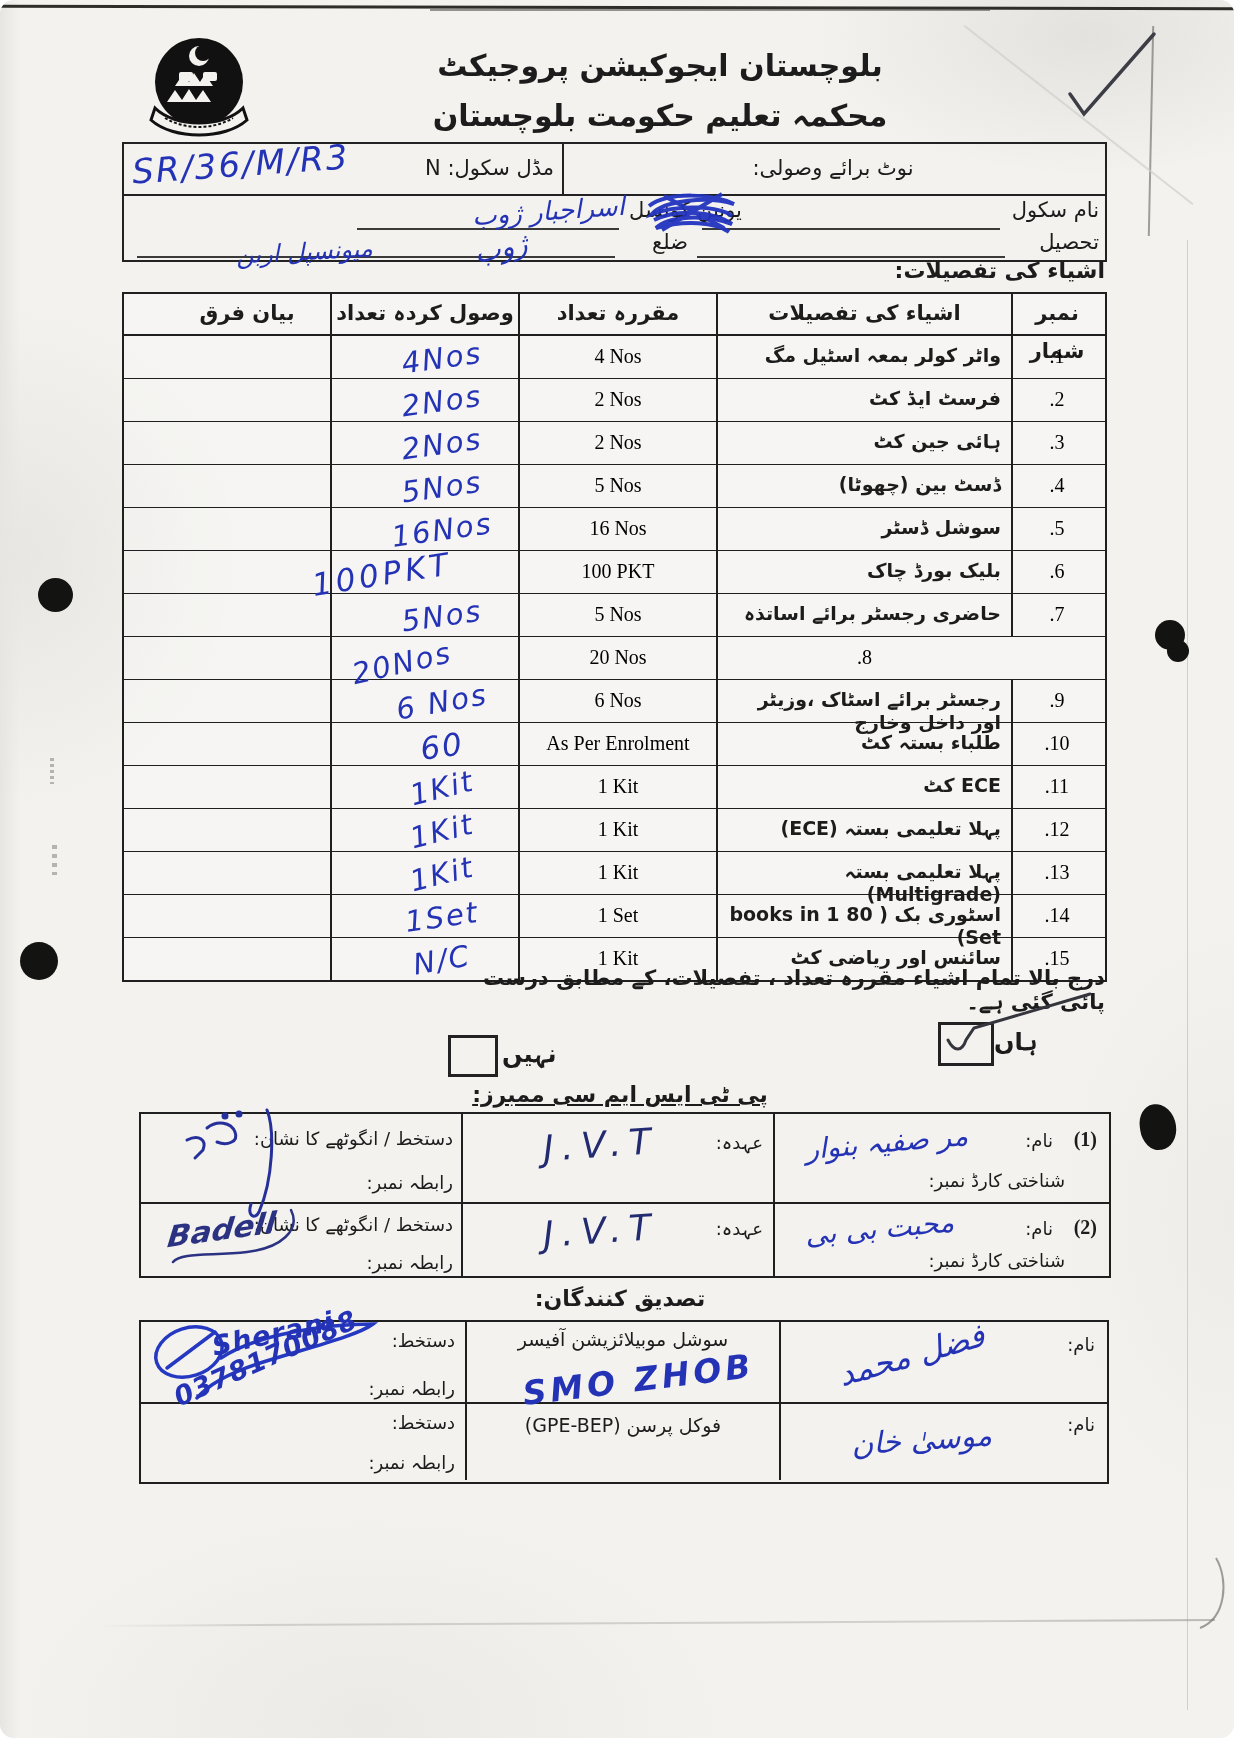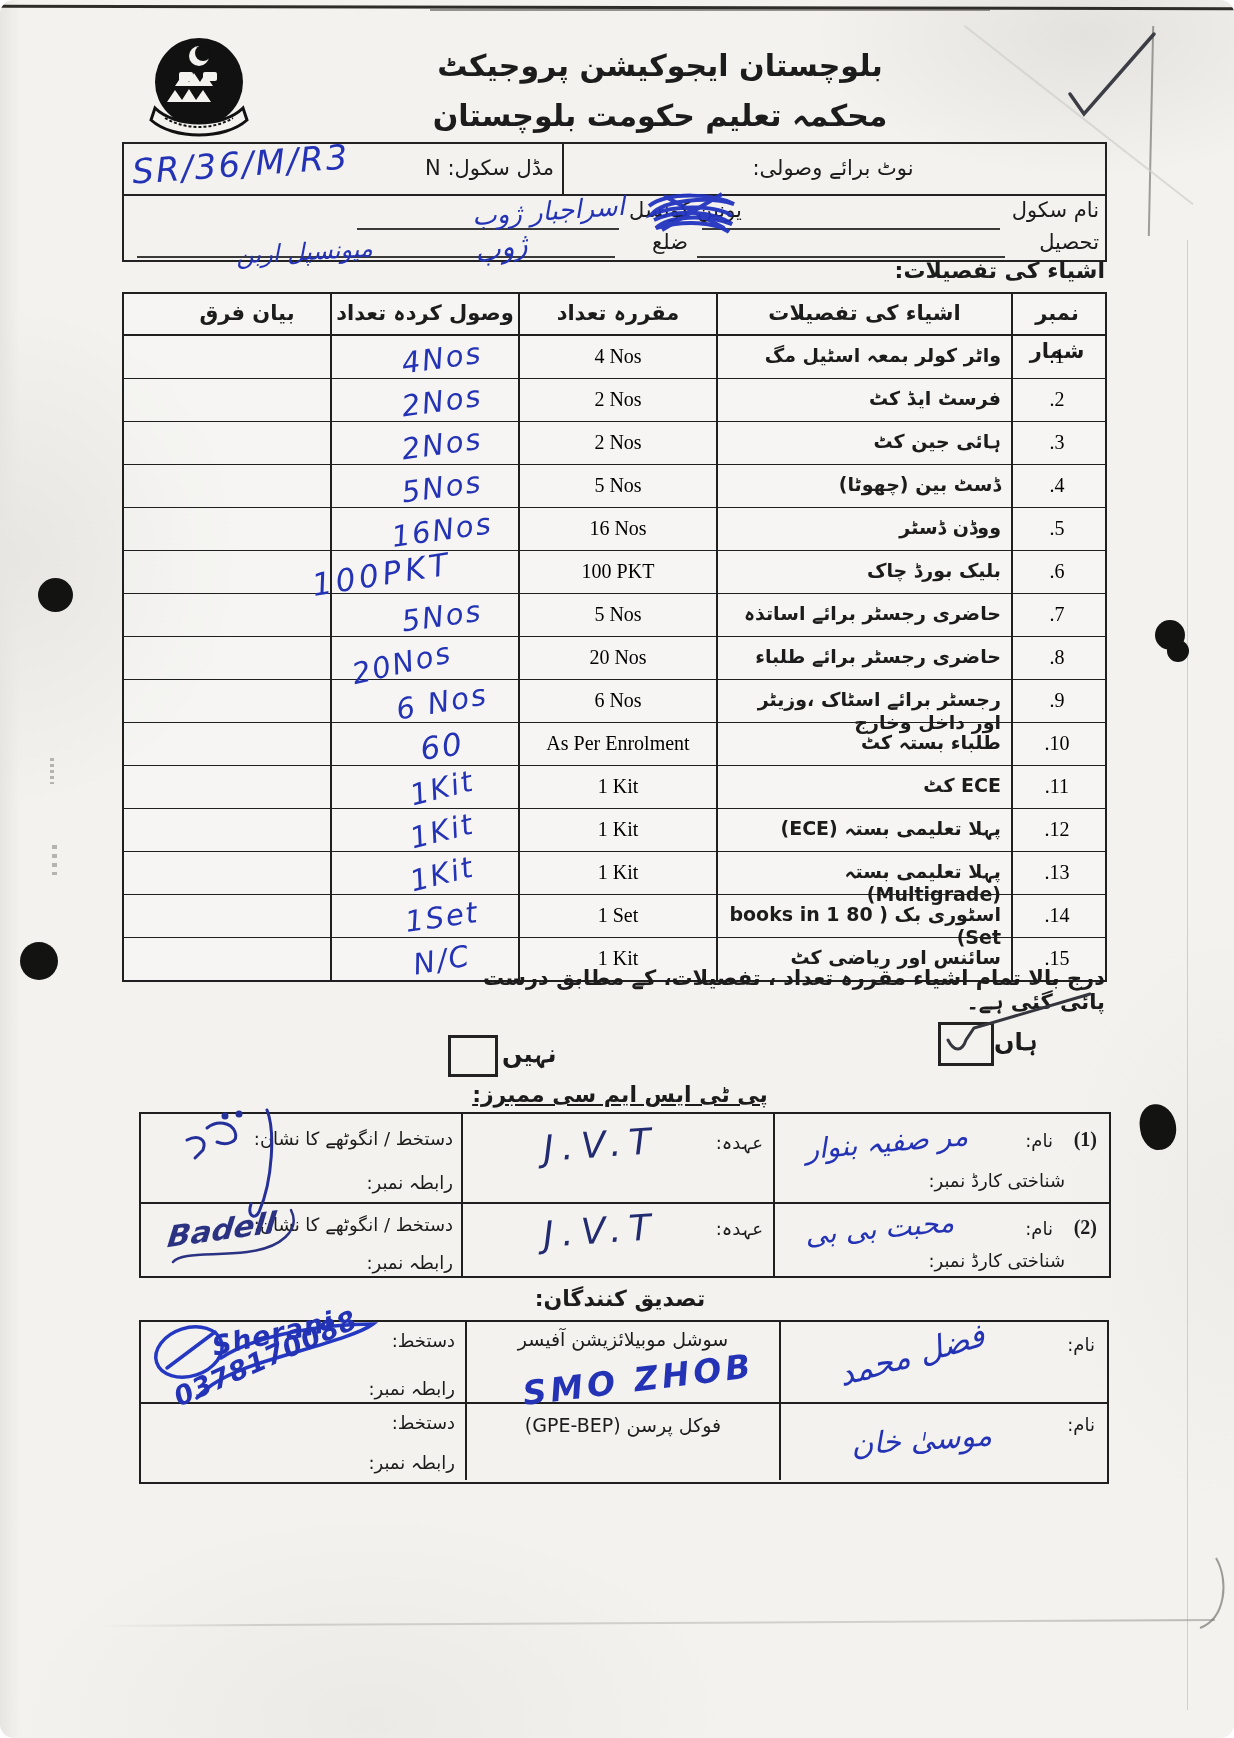--- a/index.html
+++ b/index.html
@@ -218,21 +218,21 @@
       <div class="c fixedq">5 Nos</div>
       <div class="c item urdu">ڈسٹ بین (چھوٹا)</div>
       <div class="c sn">.4</div>
     </div>
     <div class="trow">
       <div class="c"></div>
       <div class="c">
           <span class="hw hw-received">16Nos</span>
         </div>
       <div class="c fixedq">16 Nos</div>
-      <div class="c item urdu">ووڈن ڈسٹر</div>
+      <div class="c item urdu">سوشل ڈسٹر</div>
       <div class="c sn">.5</div>
     </div>
     <div class="trow">
       <div class="c"></div>
       <div class="c">
           <span class="hw hw-received">100PKT</span>
         </div>
       <div class="c fixedq">100 PKT</div>
       <div class="c item urdu">بلیک بورڈ چاک</div>
       <div class="c sn">.6</div>
@@ -245,21 +245,20 @@
       <div class="c fixedq">5 Nos</div>
       <div class="c item urdu">حاضری رجسٹر برائے اساتذہ</div>
       <div class="c sn">.7</div>
     </div>
     <div class="trow">
       <div class="c"></div>
       <div class="c">
           <span class="hw hw-received">20Nos</span>
         </div>
       <div class="c fixedq">20 Nos</div>
-      <div class="c item urdu">حاضری رجسٹر برائے طلباء</div>
       <div class="c sn">.8</div>
     </div>
     <div class="trow">
       <div class="c"></div>
       <div class="c">
           <span class="hw hw-received">6 Nos</span>
         </div>
       <div class="c fixedq">6 Nos</div>
       <div class="c item urdu">رجسٹر برائے اسٹاک ،وزیٹر اور داخل وخارج</div>
       <div class="c sn">.9</div>

